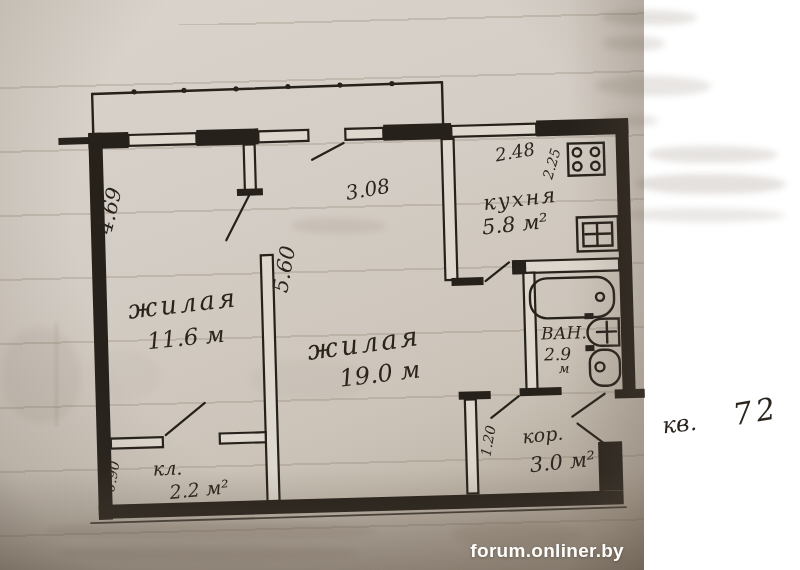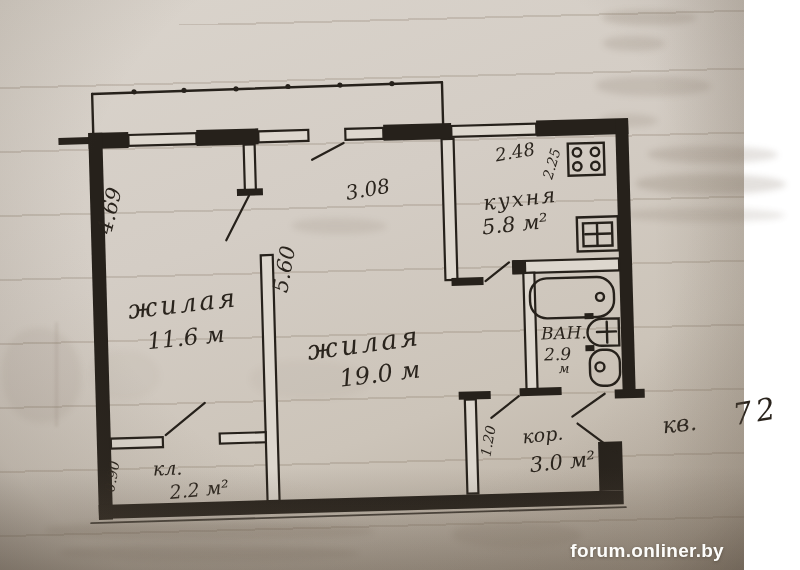--- a/index.html
+++ b/index.html
@@ -1,18 +1,18 @@
 <!DOCTYPE html>
 <html><head>
 <meta charset="utf-8">
 <style>
   html,body{margin:0;padding:0;}
   body{width:800px;height:570px;overflow:hidden;position:relative;
        font-family:"DejaVu Serif","Liberation Serif",serif;}
-  #photo{position:absolute;inset:0;width:744px;height:570px;
+  #photo{position:absolute;inset:0;width:644px;height:570px;
     background:linear-gradient(160deg,#dad4cc 0%,#d4cdc5 38%,#ccc4b9 68%,#b2a799 100%);}
   
   #rules{position:absolute;inset:0;
     background:repeating-linear-gradient(178.5deg,transparent 0 62px,rgba(122,106,88,.22) 62px 64px);
     background-position:0 25px;}
   
   #vignette{position:absolute;inset:0;
     background:radial-gradient(ellipse at 52% 38%,transparent 55%,rgba(92,80,66,.18) 85%,rgba(74,63,52,.38) 100%),
                linear-gradient(to bottom,transparent 82%,rgba(88,76,63,.42) 100%),
                linear-gradient(to right,transparent 88%,rgba(104,91,76,.18) 100%);}

